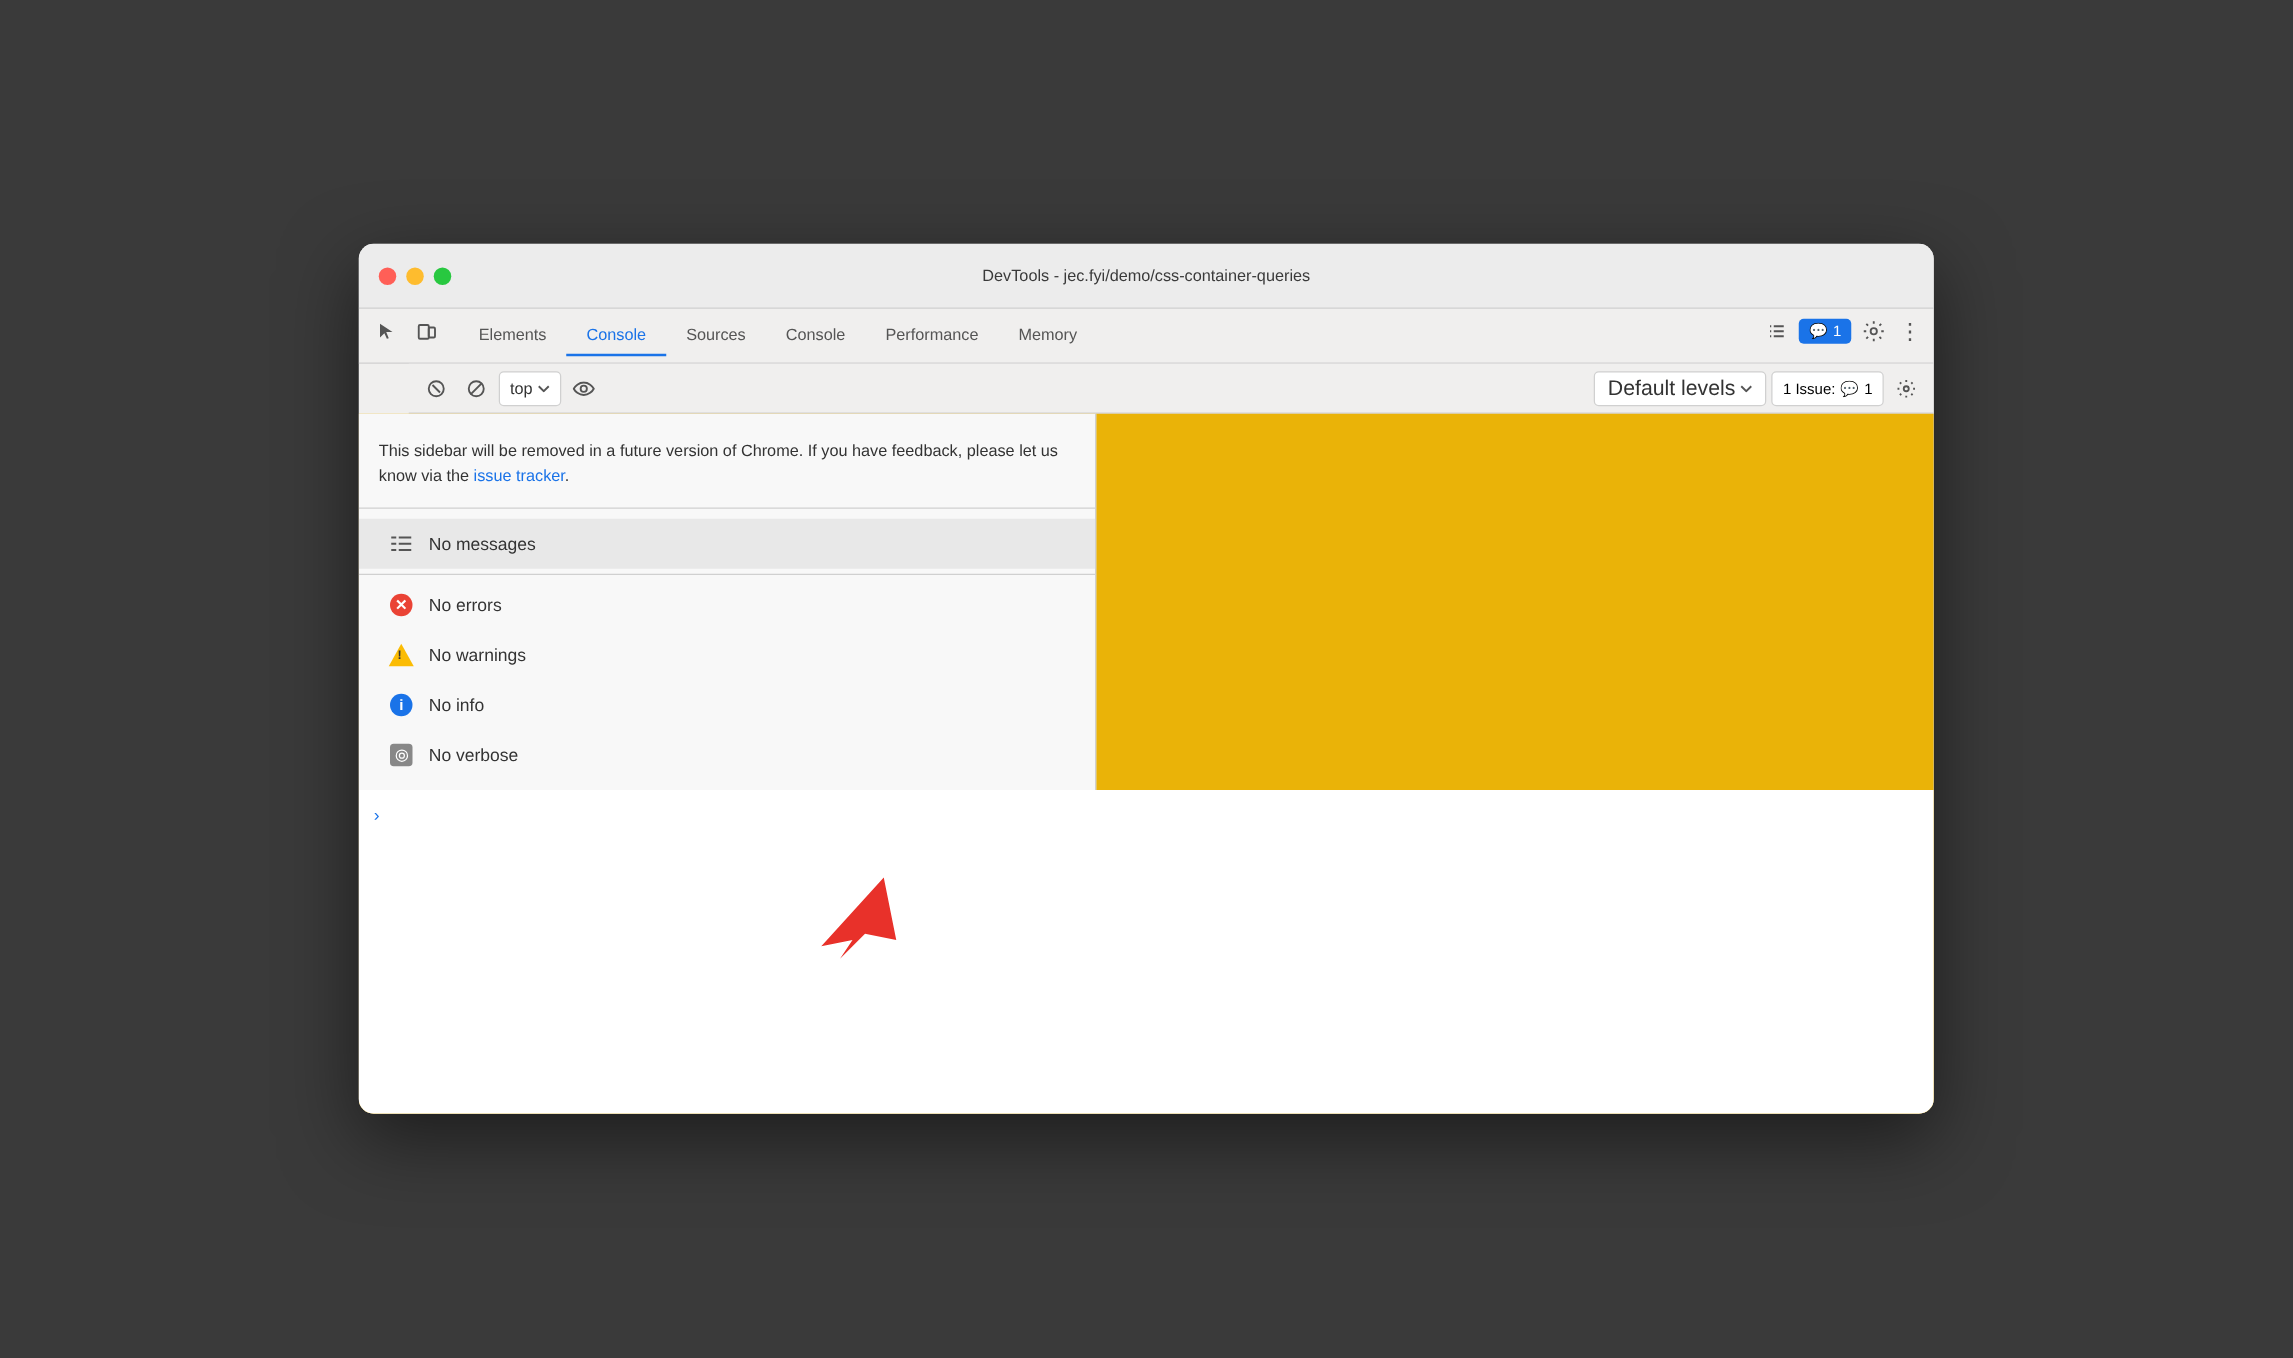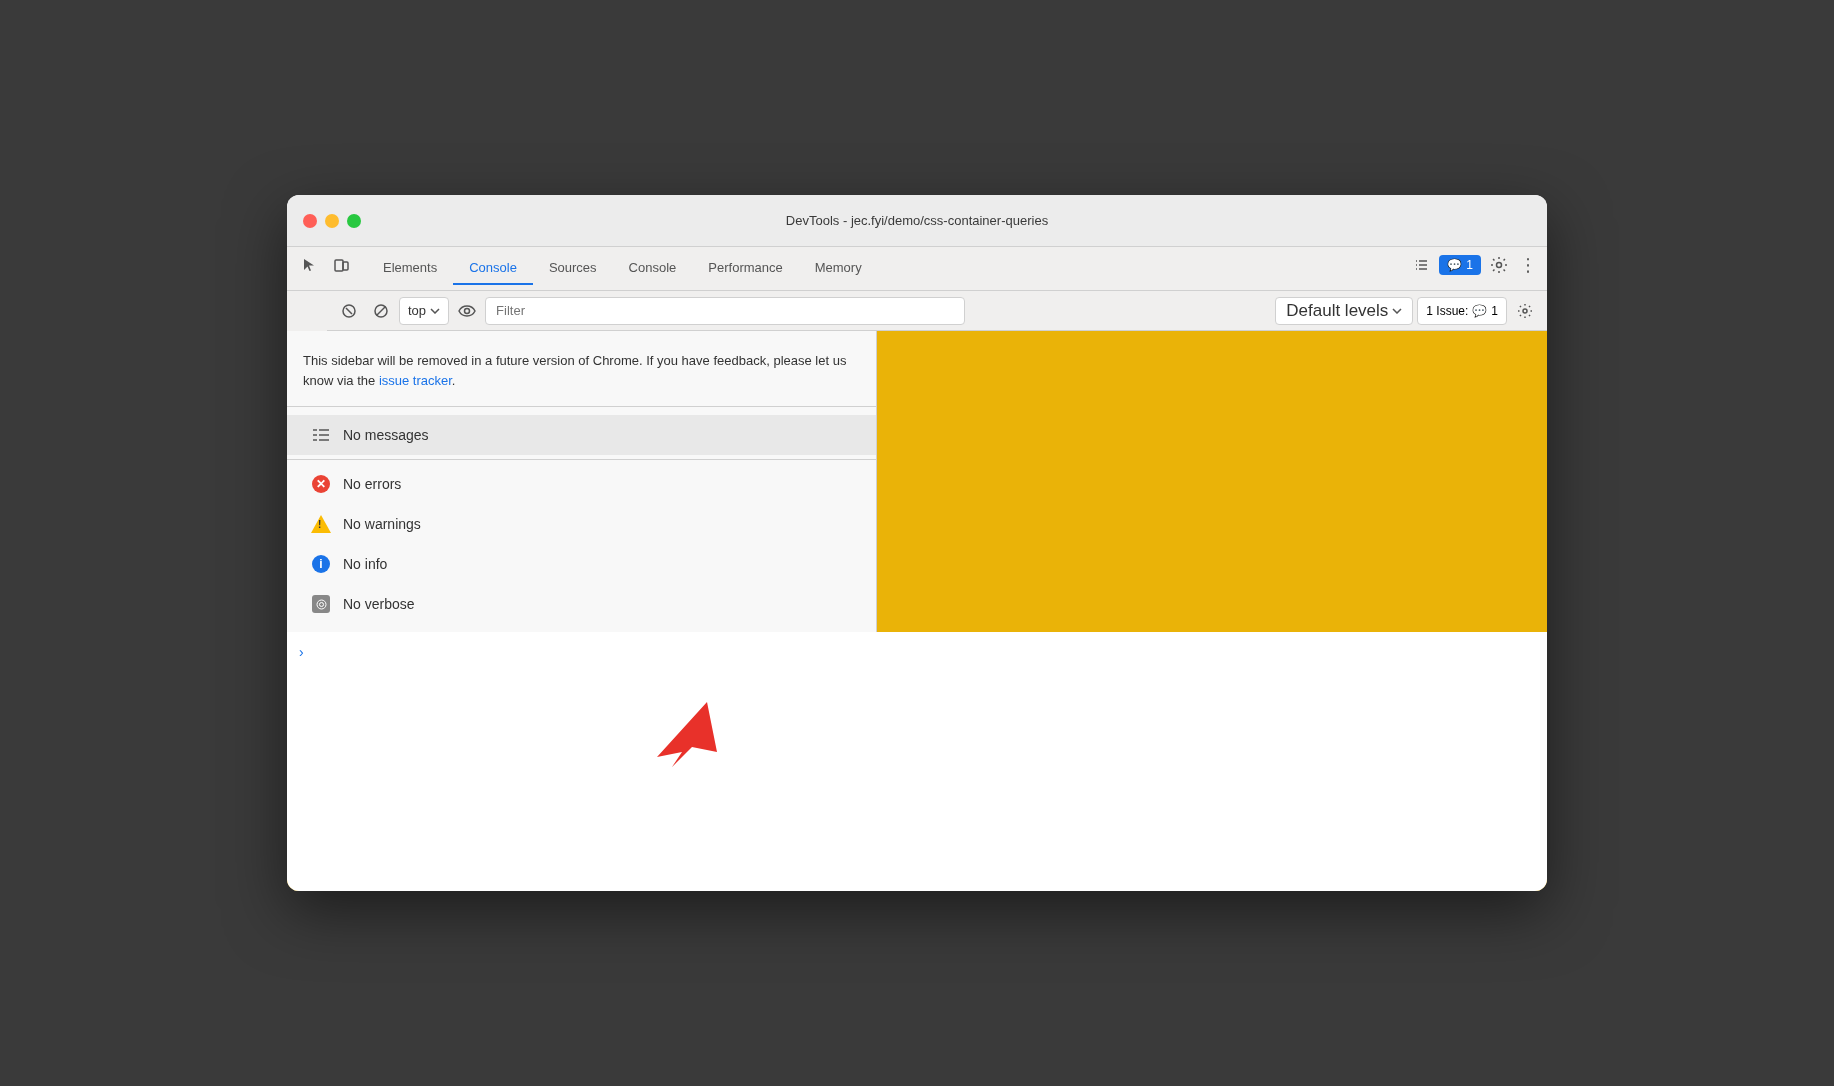--- a/index.html
+++ b/index.html
@@ -430,21 +430,20 @@
       <svg width="10" height="6" viewBox="0 0 10 6" fill="none">
         <path d="M1 1l4 4 4-4" stroke="#555" stroke-width="1.5"></path>
       </svg>
     </div>
     <div class="eye-btn">
       <svg width="18" height="12" viewBox="0 0 18 12" fill="none">
         <path d="M9 1C5 1 2 4 1 6c1 2 4 5 8 5s7-3 8-5c-1-2-4-5-8-5z" stroke="#555" stroke-width="1.5" fill="none"></path>
         <circle cx="9" cy="6" r="2.5" stroke="#555" stroke-width="1.5" fill="none"></circle>
       </svg>
     </div>
-    <input class="filter-input" type="text" placeholder="Filter" style="">
     <div class="default-levels-btn">
       <span>Default levels</span>
       <svg width="10" height="6" viewBox="0 0 10 6" fill="none">
         <path d="M1 1l4 4 4-4" stroke="#555" stroke-width="1.5"></path>
       </svg>
     </div>
     <div class="issue-count-badge">
       <span>1 Issue:</span>
       <span>💬</span>
       <span>1</span>

